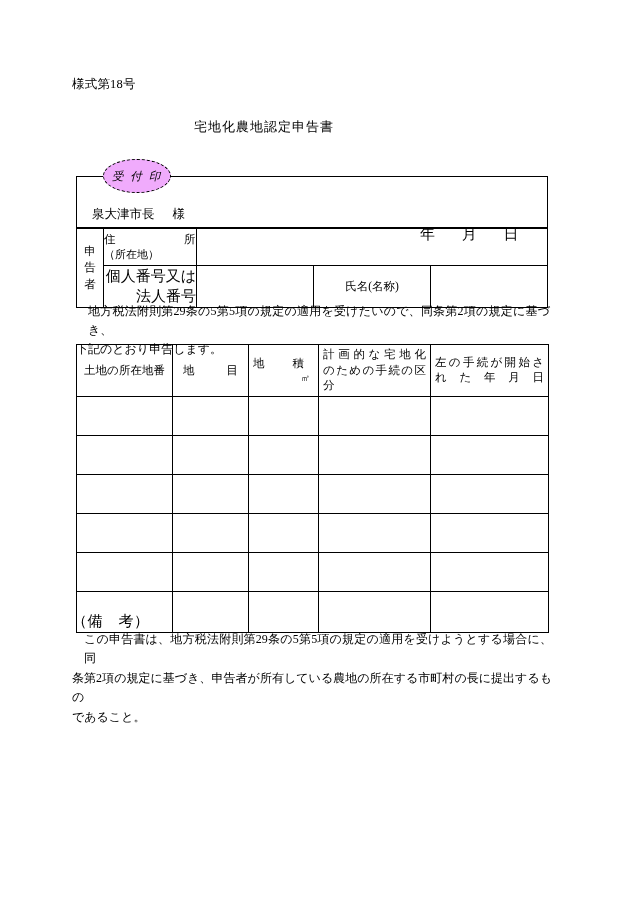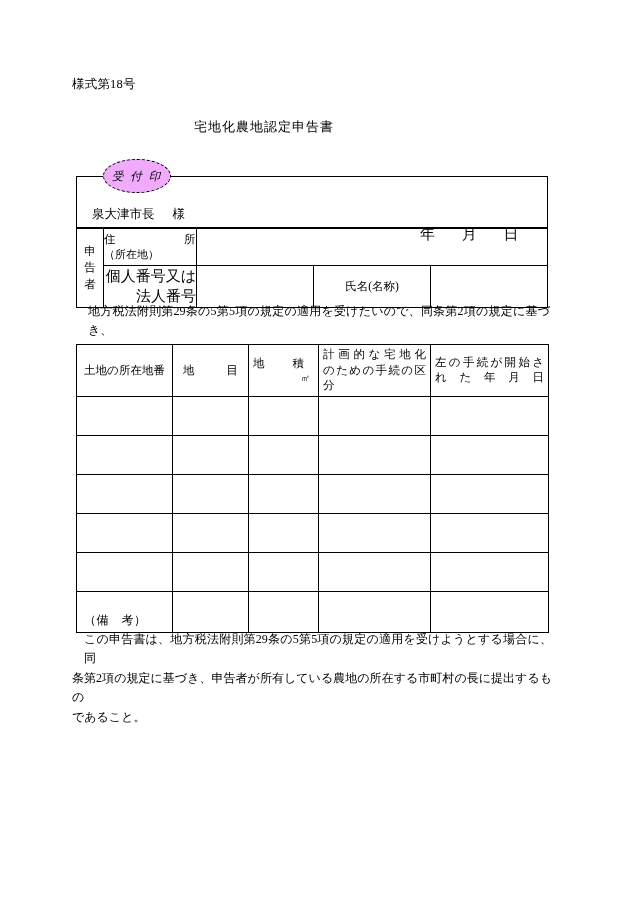--- a/index.html
+++ b/index.html
@@ -199,23 +199,23 @@
   .land-table tbody td {
     height: 38px;
   }
   .land-table tbody tr:last-child td {
     height: 40px;
   }
 
   
   .remark-title {
     position: absolute;
-    left: 84px;
+    left: 72px;
     top: 612px;
-    font-size: 12px;
+    font-size: 15px;
     letter-spacing: 0.5px;
   }
   .remark-body {
     position: absolute;
     left: 72px;
     top: 630px;
     width: 480px;
     font-size: 12px;
     line-height: 1.62;
     text-align: justify;
@@ -265,20 +265,21 @@
       <td class="lbl-mynum">個人番号又は法人番号</td>
       <td class="blank-cell"></td>
       <td class="lbl-name">氏名(名称)</td>
       <td class="blank-cell"></td>
     </tr>
   </tbody>
     </table>
 
   <div class="para-1">
     <div class="indent">地方税法附則第29条の5第5項の規定の適用を受けたいので、同条第2項の規定に基づき、</div>
+    <div>下記のとおり申告します。</div>
   </div>
 
   <table class="land-table">
     <colgroup>
       <col style="width:96px">
       <col style="width:76px">
       <col style="width:70px">
       <col style="width:112px">
       <col style="width:118px">
     </colgroup>

